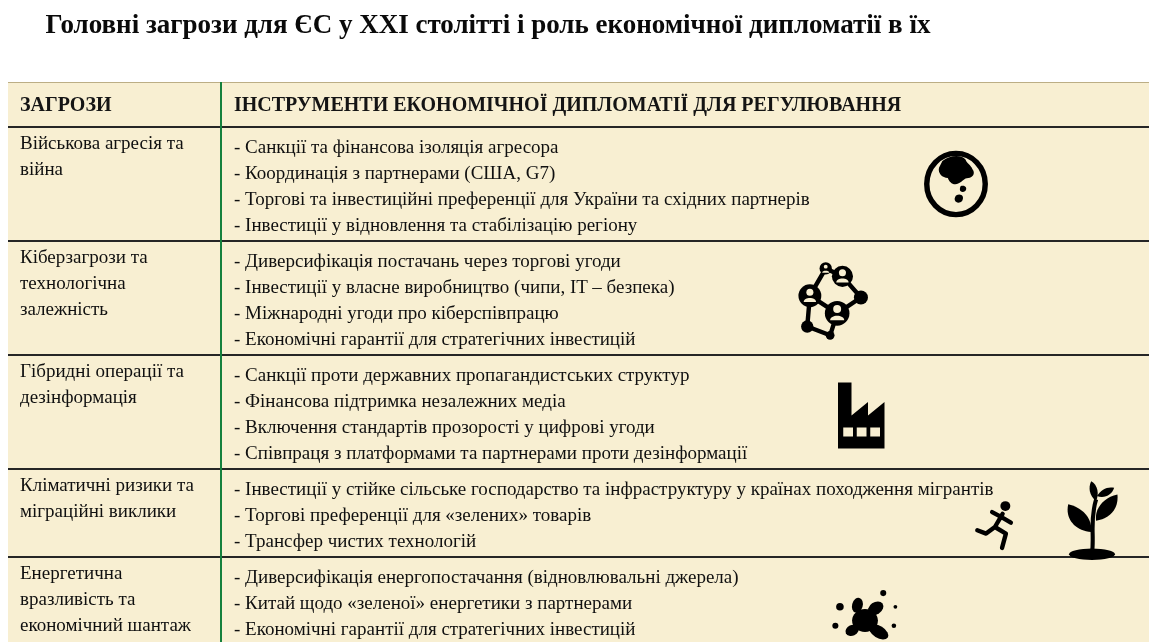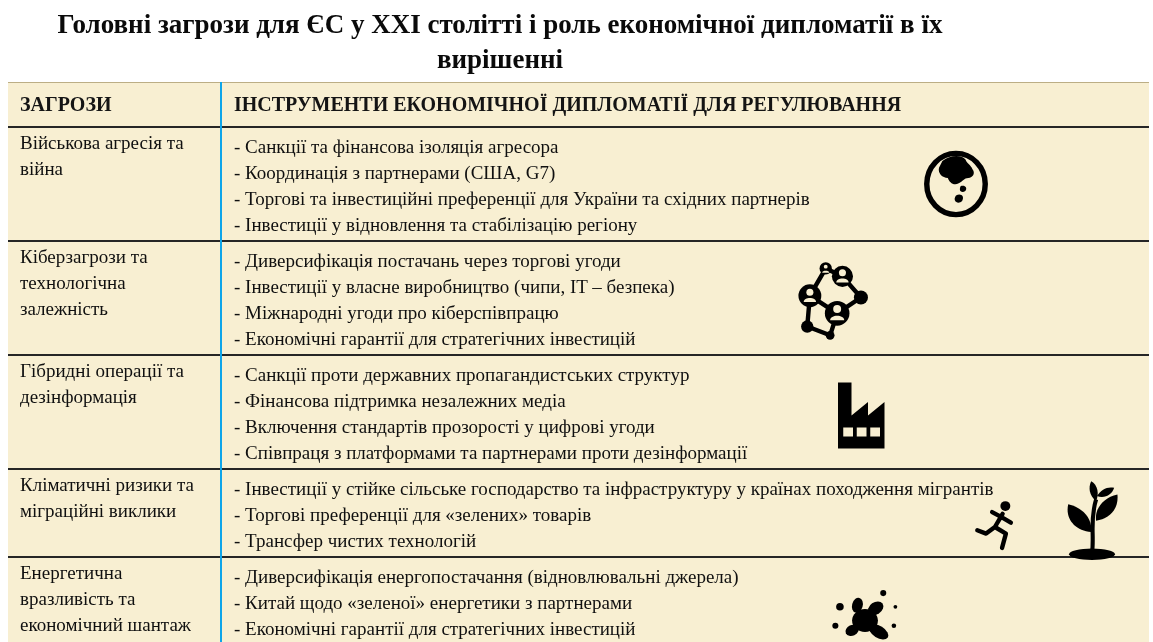--- a/index.html
+++ b/index.html
@@ -2,34 +2,34 @@
 <html><head>
 <meta charset="utf-8">
 <style>
   html,body{margin:0;padding:0;}
   body{
     width:1153px;height:642px;overflow:hidden;position:relative;
     background:#ffffff;color:#101010;
     font-family:"Liberation Serif", serif;
   }
   .title-block{
-    position:absolute;top:7px;left:16px;width:968px;text-align:center;
+    position:absolute;top:7px;left:4px;width:968px;text-align:center;
     font-weight:bold;font-size:27px;line-height:35px;color:#0a0a0a;
   }
   table.main-table{
     position:absolute;left:8px;top:82px;width:1141px;
     border-collapse:collapse;table-layout:fixed;
     background:#f8efd2;
     border-top:1px solid #bcae85;
     border-bottom:3px solid #55544a;
   }
   col.c1{width:213px;}
   th,td{vertical-align:top;padding:0;}
   .cell{padding:6px 10px 2px 12px;}
-  .col1{border-right:2px solid #0ea5e9;margin-top:15px;}
+  .col1{border-right:2px solid #15803d;margin-top:15px;}
   tr.body-row td{border-top:2px solid #262626;}
   th{font-size:20px;font-weight:bold;color:#141414;}
   .th-left{text-align:left;padding:10px 10px 6px 12px;}
   .th-right{text-align:left;padding:10px 10px 6px 12px;}
   tr.hr{height:44px;}
   tr.r1{height:107px;}
   tr.r2{height:108px;}
   tr.r3{height:108px;}
   tr.r4{height:87px;}
   tr.r5{height:105px;}
@@ -42,21 +42,20 @@
   .i-network{left:565px;top:15px;width:88px;height:88px;}
   .i-runner{left:752px;top:28px;width:44px;height:58px;}
   .i-plant{left:832px;top:8px;width:76px;height:82px;}
   .i-splat{left:600px;top:26px;width:86px;height:76px;}
 </style>
 </head>
 <body>
 
 <div class="title-block">
   <div>Головні загрози для ЄС у XXI столітті і роль економічної дипломатії в їх</div>
-  <div>вирішенні</div>
 </div>
 
 <table class="main-table">
   <colgroup>
       <col class="c1">
       <col>
     </colgroup>
 
   <tbody>
       <tr class="hr">

